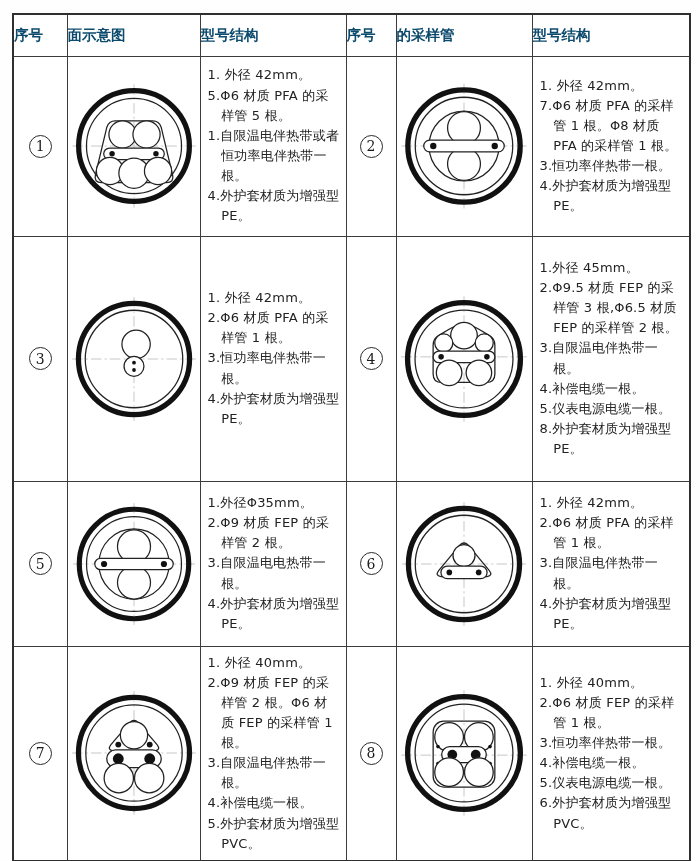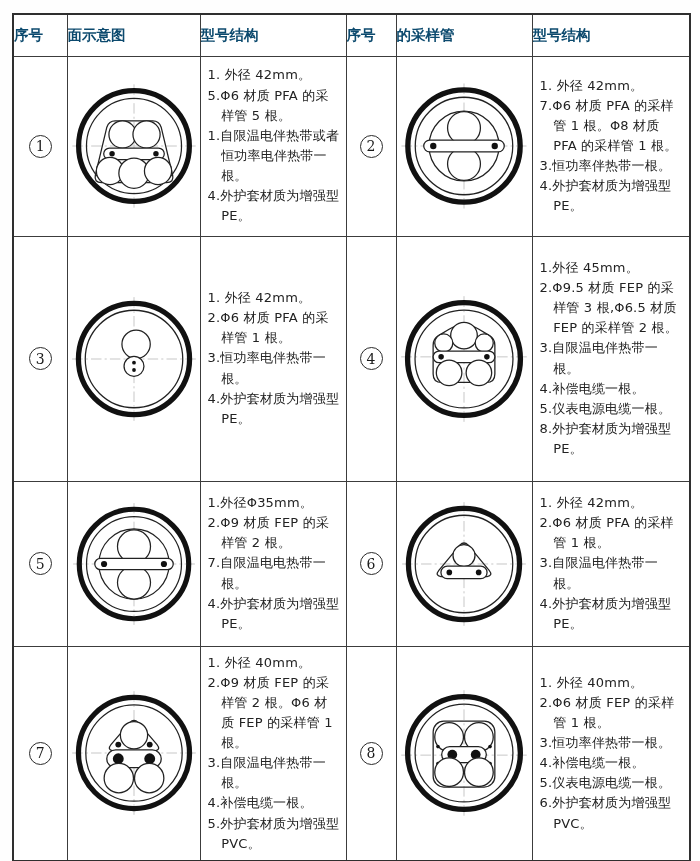--- a/index.html
+++ b/index.html
@@ -224,21 +224,21 @@
               <rect class="d-thin" x="22" y="54.5" width="76" height="11" rx="5.5"></rect>
               <circle class="d-dot" cx="31" cy="60" r="3"></circle>
               <circle class="d-dot" cx="89" cy="60" r="3"></circle>
             </g>
           </svg>
         </td>
         <td class="spec-cell">
           <div>
               <div class="spec-line">1.外径Φ35mm。</div>
               <div class="spec-line">2.Φ9 材质 FEP 的采样管 2 根。</div>
-              <div class="spec-line">7.自限温电电热带一根。</div>
+              <div class="spec-line">3.自限温电电热带一根。</div>
               <div class="spec-line">4.外护套材质为增强型 PE。</div>
             </div>
         </td>
         <td class="no-cell">
           <span class="circled-no">6</span>
         </td>
         <td class="diag-cell">
           <svg width="126" height="130" viewBox="0 0 120 124">
             <g transform="translate(0,2)">
               <line class="d-axis" x1="1" y1="60" x2="119" y2="60"></line>

